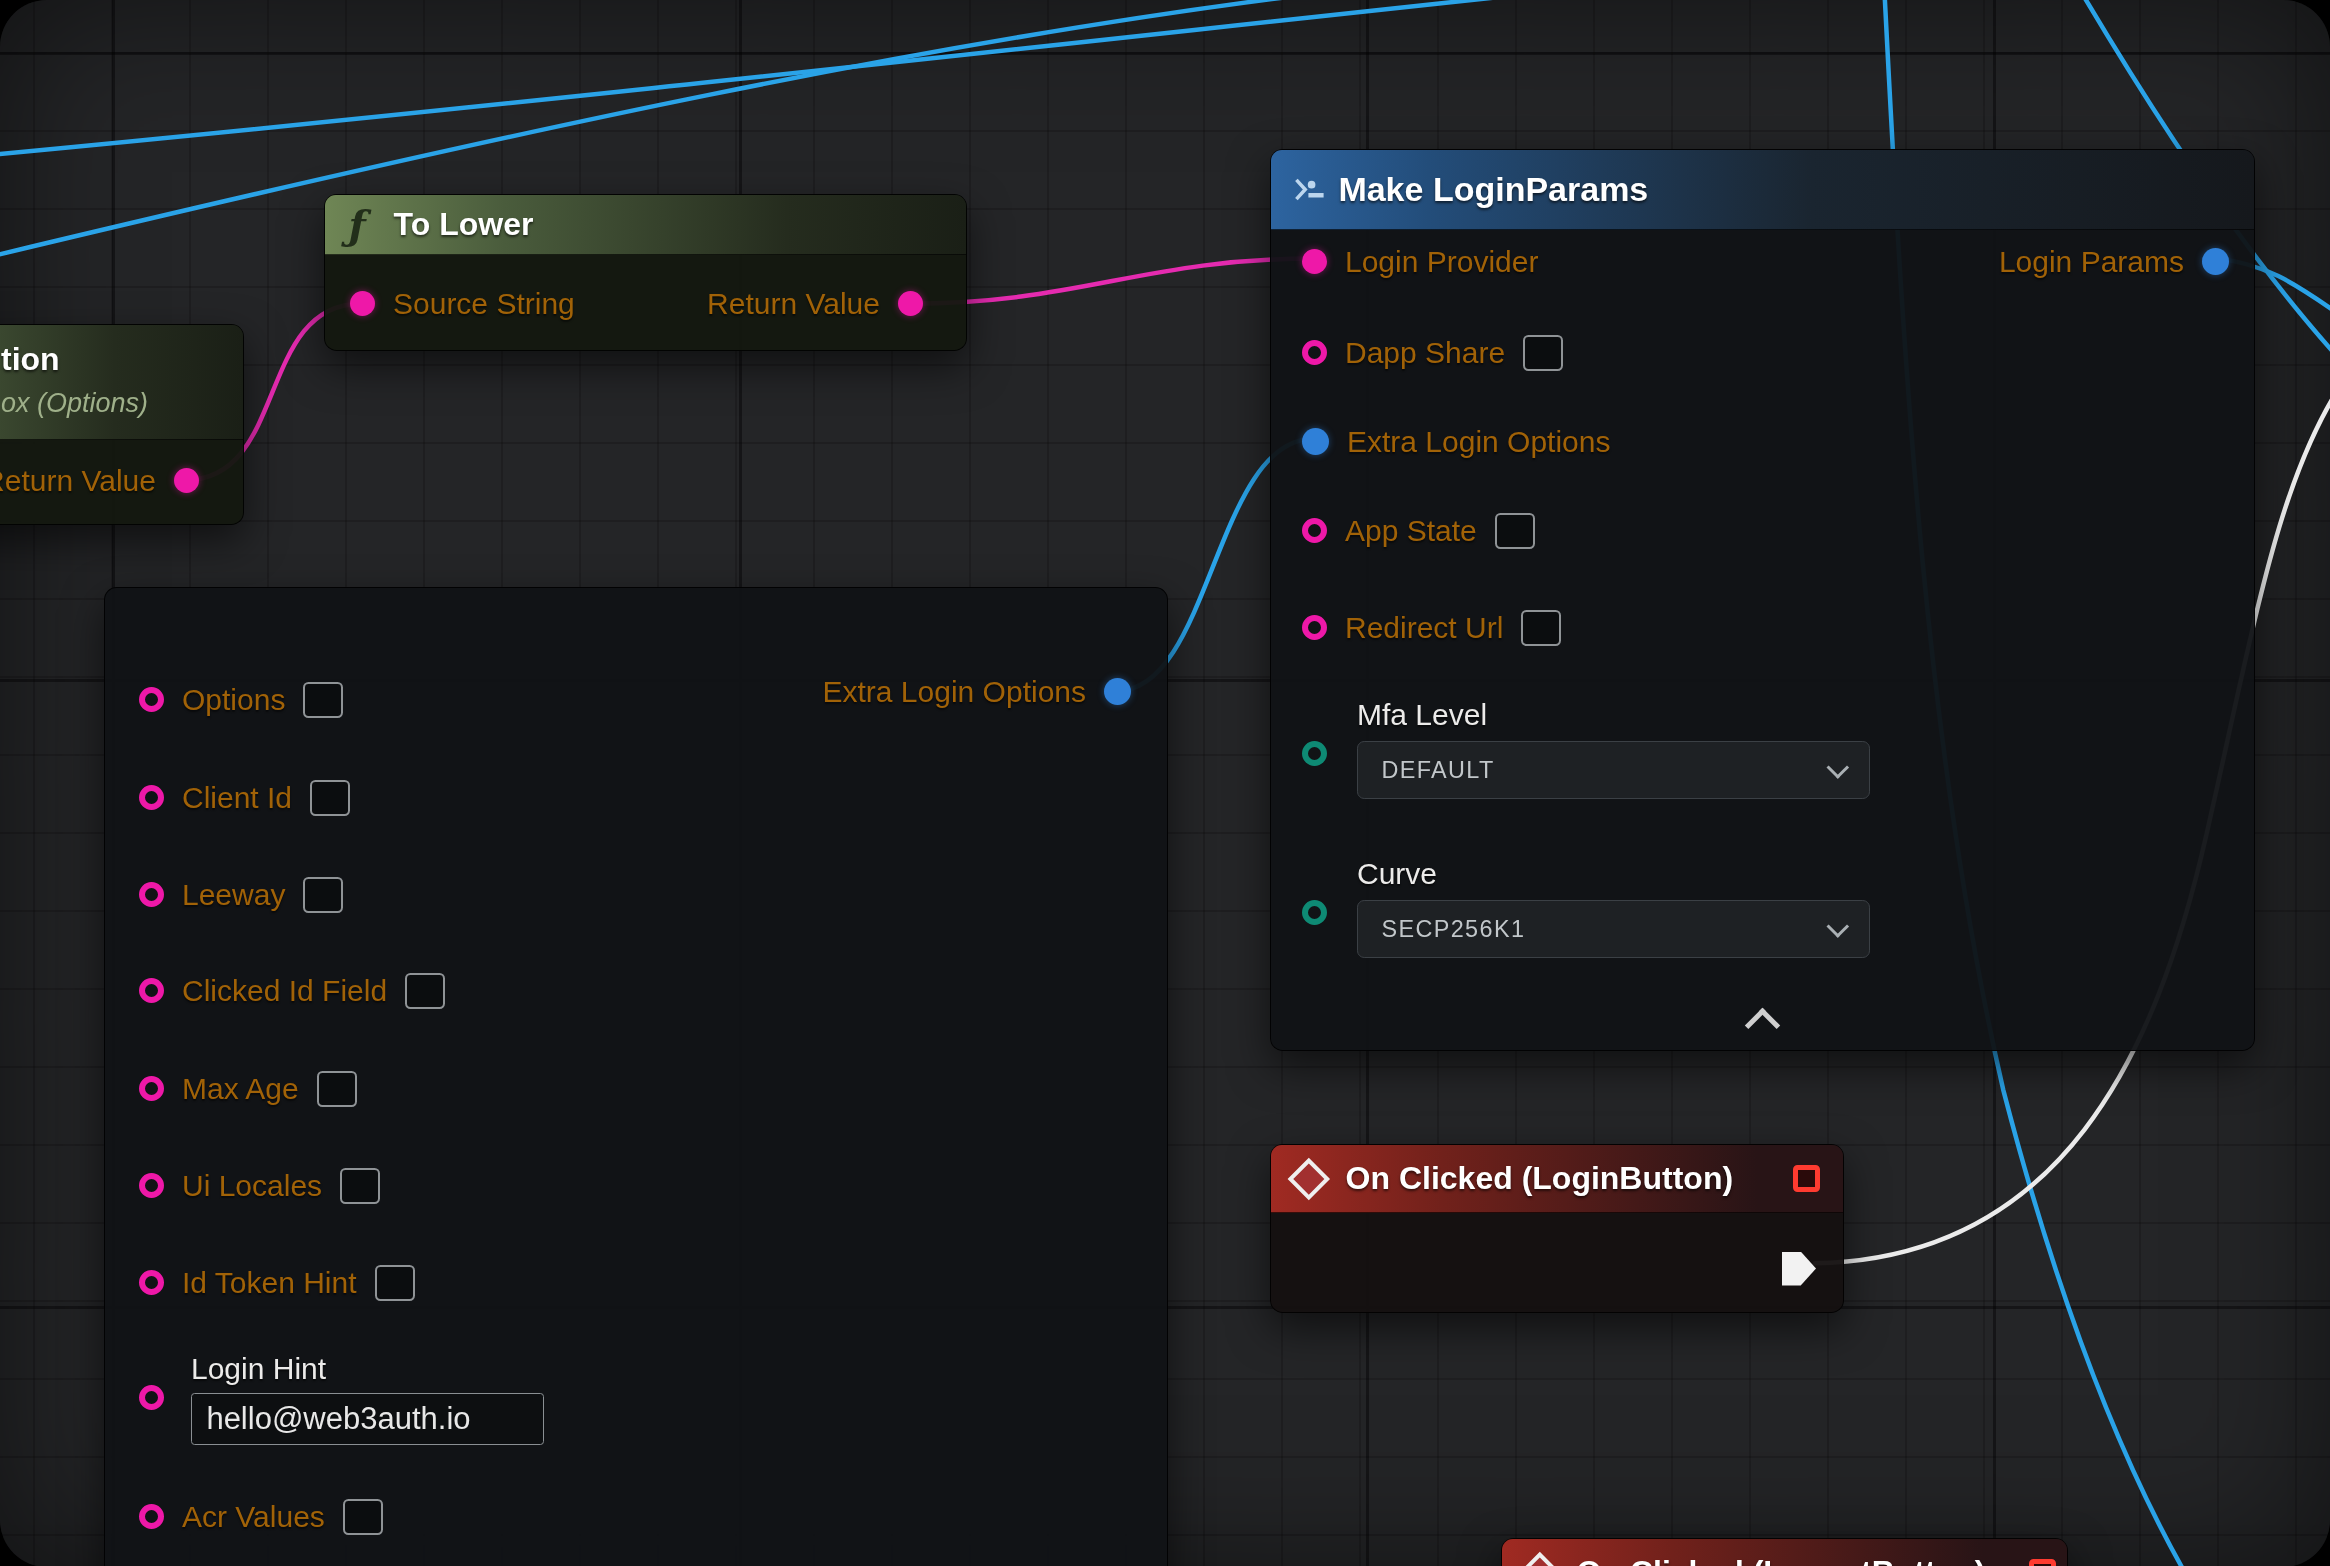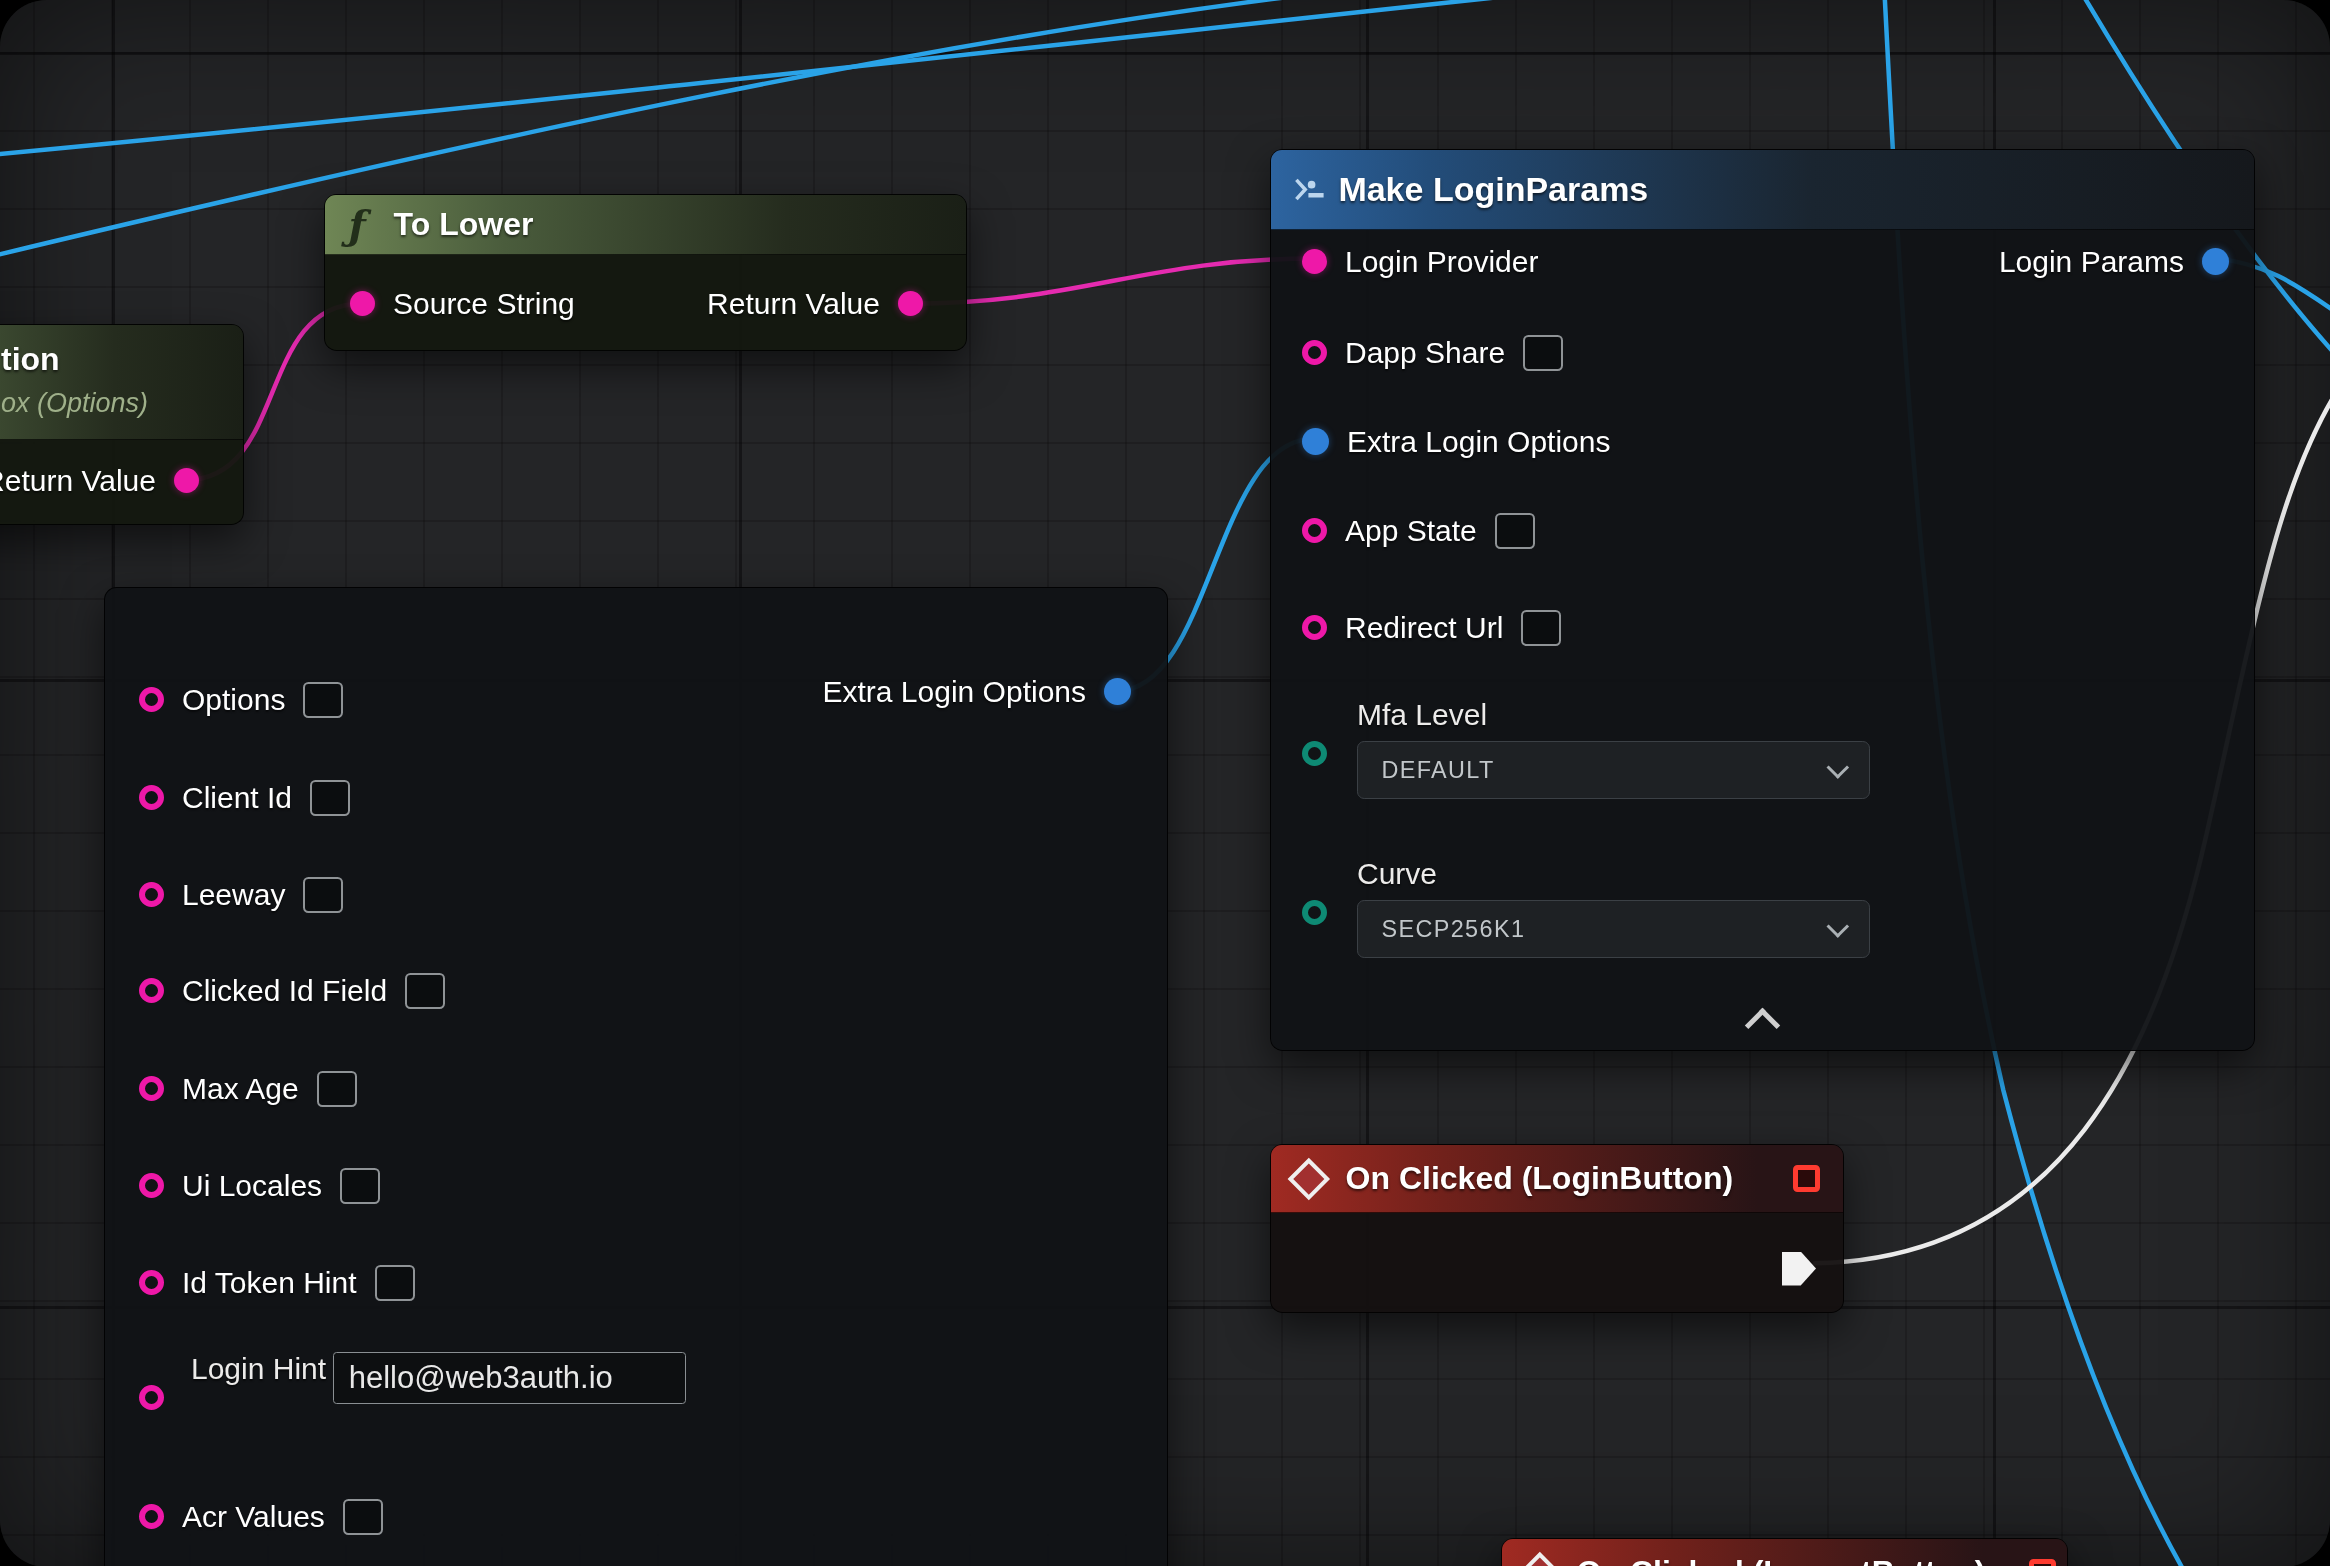--- a/index.html
+++ b/index.html
@@ -25,21 +25,21 @@
   .node-hdr{display:flex;align-items:center;gap:16px;padding:0 23.4px;height:79px;
             border-radius:10.8px 10.8px 0 0;border-bottom:1.8px solid rgba(0,0,0,0.65);}
   .hdr-blue{background:linear-gradient(90deg,#2d64a0 0%,#234d7a 16%,#1a2530 55%,#15181c 100%);gap:12px;}
   .hdr-green{background:linear-gradient(90deg,#6f8655 0%,#4a5c3c 28%,#252c1e 72%,#1a1f16 100%);}
   .hdr-red{background:linear-gradient(90deg,#a02a22 0%,#71211b 30%,#281416 85%);}
   .node-title{font-size:34px;font-weight:700;color:#fff;text-shadow:0 1.8px 2.7px rgba(0,0,0,0.6);white-space:nowrap;}
   .node-green{background:rgba(20,24,16,0.96);}
   .node-red{background:rgba(21,17,17,0.96);}
 
   .row{position:absolute;display:flex;align-items:center;gap:18px;height:43px;}
-  .pin-label{font-size:30px;color:#ffffff;text-shadow:0 1.8px 1.8px rgba(0,0,0,0.55);white-space:nowrap;}
+  .pin-label{font-size:30px;color:#a16207;text-shadow:0 1.8px 1.8px rgba(0,0,0,0.55);white-space:nowrap;}
   .pin{display:inline-block;flex:none;border-radius:50%;box-sizing:border-box;}
   .p-str-f{width:25px;height:25px;background:#ee18a8;box-shadow:0 0 7.2px rgba(238,24,168,0.45);}
   .p-str-h{width:25px;height:25px;border:6.3px solid #ee18a8;background:transparent;}
   .p-blue-f{width:27px;height:27px;background:#2f80d8;box-shadow:0 0 7.2px rgba(47,128,216,0.45);}
   .p-enum-h{width:25px;height:25px;border:6.3px solid #0e8a74;background:transparent;}
   .pin-exec{width:34px;height:34px;background:#f2f2f2;flex:none;
             clip-path:polygon(0 0,55% 0,100% 50%,55% 100%,0 100%);}
   .checkbox{width:40px;height:36px;flex:none;border:2.7px solid #8f9396;border-radius:5.4px;
             background:rgba(10,12,14,0.8);box-sizing:border-box;}
   .dropdown{width:513px;height:58px;background:#1e2124;border:1.8px solid #3b4045;border-radius:7.2px;
@@ -144,21 +144,21 @@
       <span class="pin-label">Ui Locales</span>
       <span class="checkbox"></span>
     </div>
     <div class="row" style="left:34px;top:673px;">
       <span class="pin p-str-h"></span>
       <span class="pin-label">Id Token Hint</span>
       <span class="checkbox"></span>
     </div>
 
     <span class="pin p-str-h abs" style="left:34px;top:797px;"></span>
-    <div class="abs" style="left:86px;top:764px;display:flex;gap:7.2px;">
+    <div class="abs" style="left:86px;top:764px;display:flex;flex-direction:column;gap:7.2px;">
       <span class="enum-label">Login Hint</span>
       <input class="text-input" value="hello@web3auth.io" style="">
     </div>
 
     <div class="row" style="left:34px;top:907px;">
       <span class="pin p-str-h"></span>
       <span class="pin-label">Acr Values</span>
       <span class="checkbox"></span>
     </div>
   </div>

